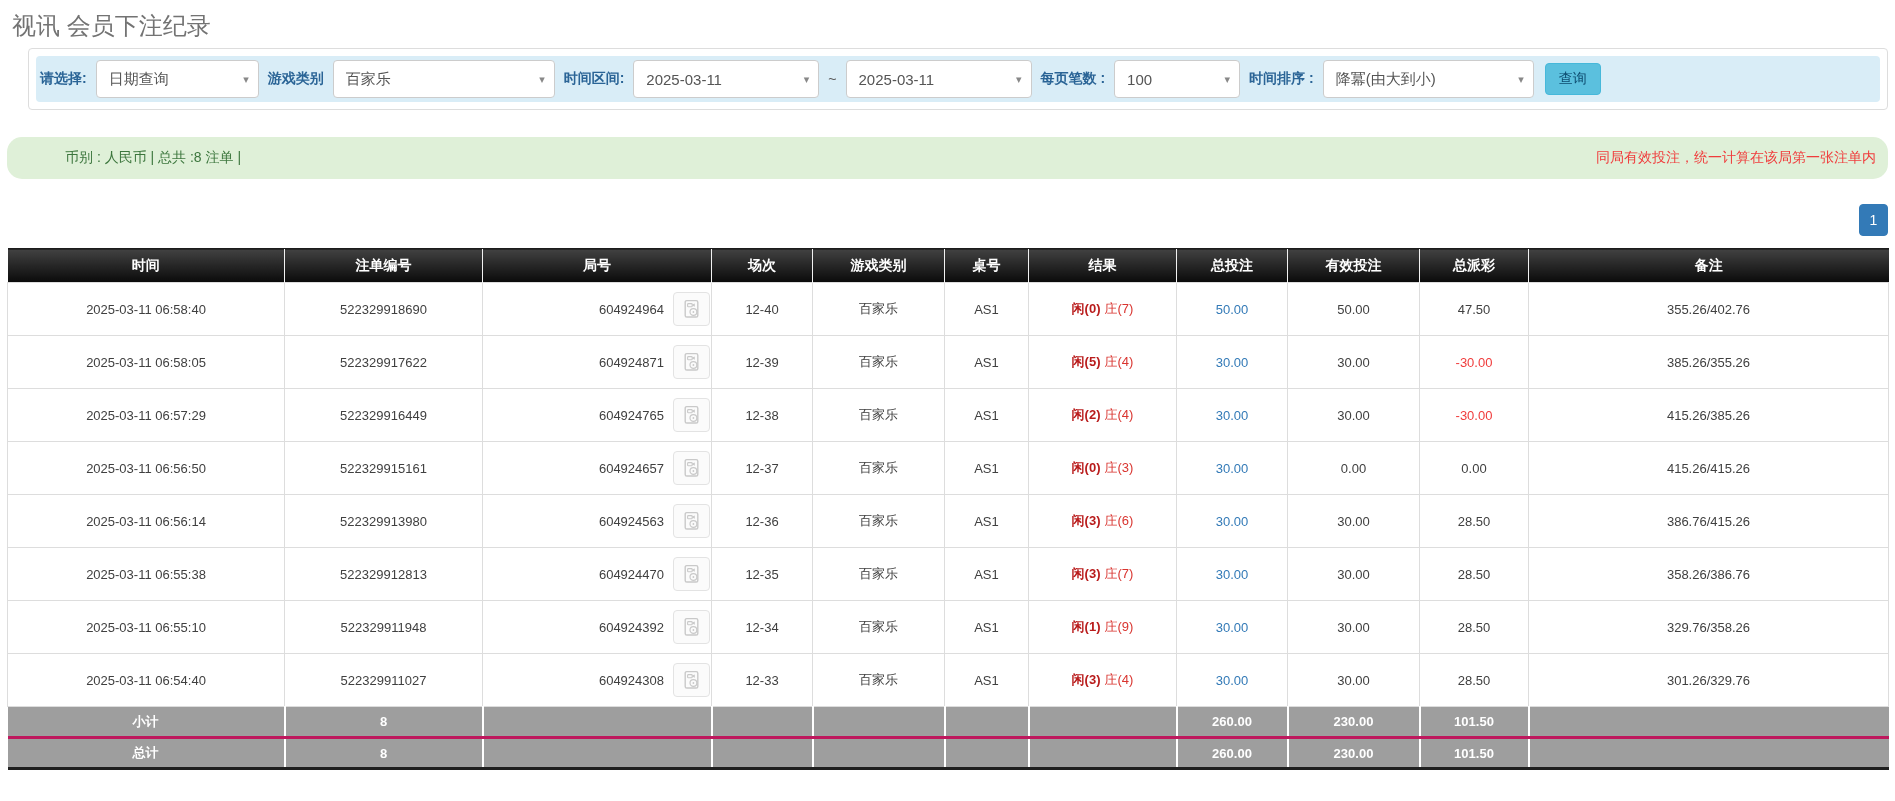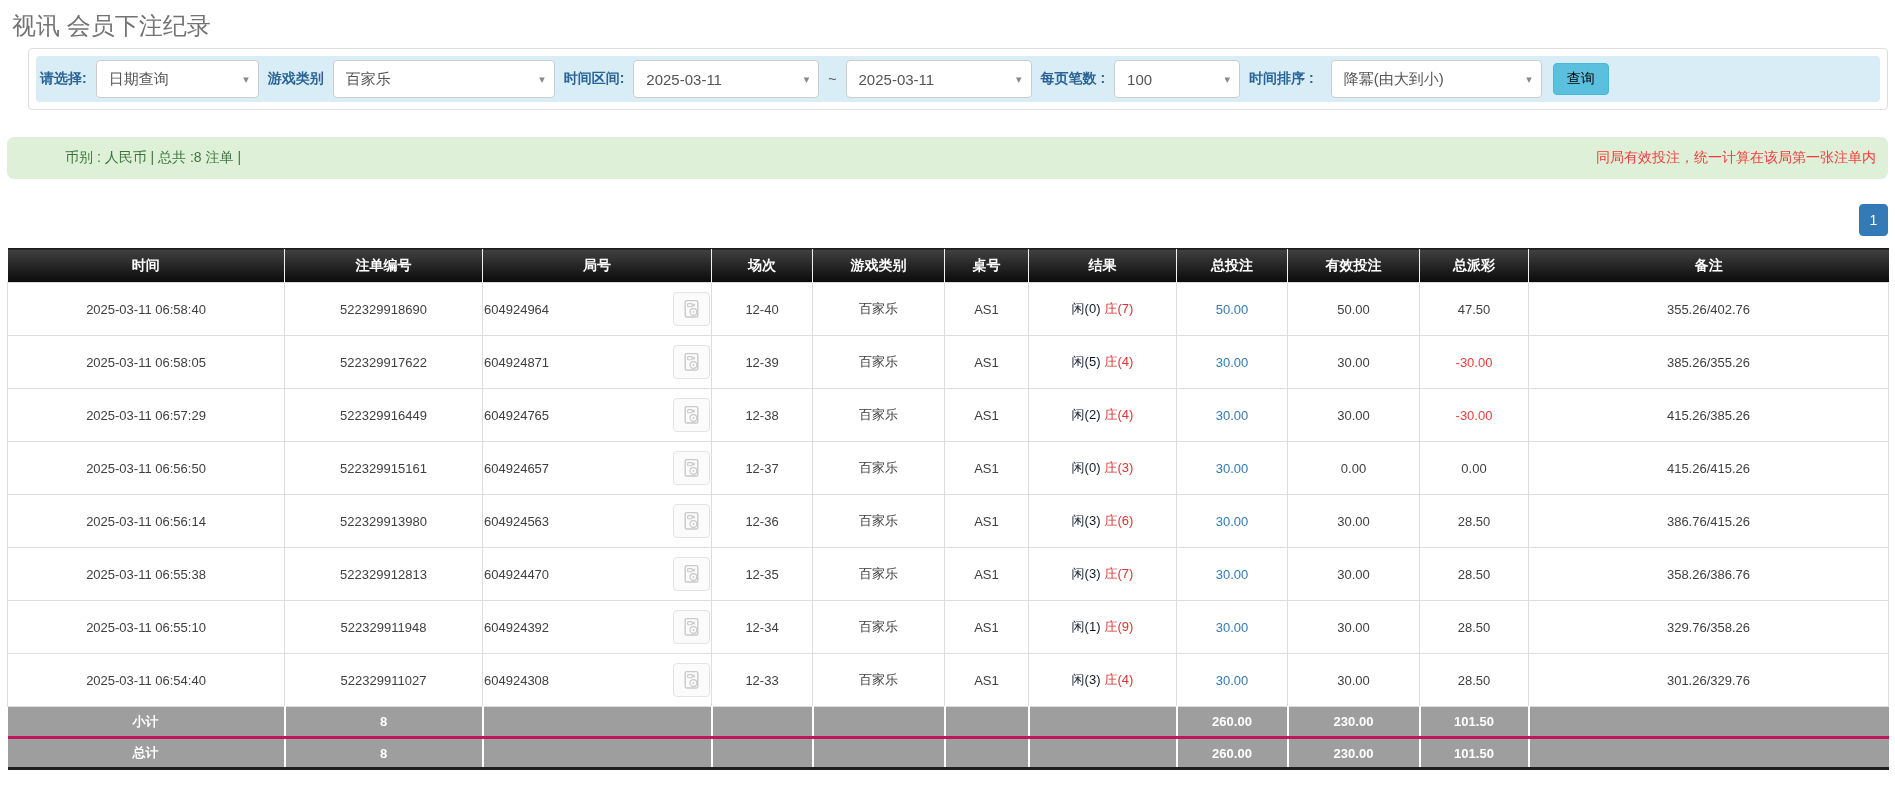--- a/index.html
+++ b/index.html
@@ -29,30 +29,30 @@
   .select {
     background:#fff; border:1px solid #ccc; border-radius:4px; height:38px;
     display:flex; align-items:center; justify-content:space-between;
     padding:0 9px 0 12px; font-size:15px; color:#555; cursor:pointer;
   }
   .caret { color:#888; font-size:11px; margin-left:8px; }
   .w-query { width:163px; }
   .w-game  { width:222px; }
   .w-date  { width:186px; }
   .w-size  { width:126px; }
-  .w-sort  { width:211px;margin-left:8px; }
+  .w-sort  { width:211px; }
   .btn-search {
-    background:#5bc0de; border:1px solid #46b8da; color:#000000;
+    background:#5bc0de; border:1px solid #46b8da; color:#0c4a6e;
     height:32px; padding:0 13px; border-radius:4px; font-size:14px;
     margin-left:2px; cursor:pointer; font-family:inherit;
   }
 
   
   .summary-bar {
-    margin-top:27px; background:#dff0d8; border-radius:7px; height:42px;
+    margin-top:27px; background:#dff0d8; border-radius:15px; height:42px;
     display:flex; align-items:center; justify-content:space-between;
     padding:0 12px 0 58px; font-size:14px;
   }
   .summary-info { color:#3c763d; }
   .summary-notice { color:#f03c3c; }
 
   
   .pager { display:flex; justify-content:flex-end; margin-top:25px; }
   .page-btn {
     width:29px; height:32px; background:#337ab7; border:1px solid #337ab7;
@@ -68,27 +68,27 @@
   thead th {
     background:linear-gradient(#414141,#0a0a0a); color:#fff;
     font-size:14px; font-weight:bold; height:34px;
     border-left:1px solid #f2f2f2; border-top:1px solid #1c1c1c;text-align:center;
   }
   thead th:first-child { border-left:none; }
   tbody td {
     height:53px; border:1px solid #ddd; font-size:13px; color:#404040;
     text-align:center; background:#fff; overflow:hidden;
   }
-  .round-wrap { display:flex; align-items:center; justify-content:space-between; gap:9px; }
+  .round-wrap { display:flex; align-items:center; justify-content:flex-end; gap:9px; }
   .video-btn {
     width:37px; height:34px; background:#fbfbfb; border:1px solid #e3e3e3;
     border-radius:4px; display:inline-flex; align-items:center; justify-content:center;
     cursor:pointer; padding:0;
   }
-  .res-player { color:#0f172a; }
+  .res-player { color:#b91c1c;font-weight:bold; }
   .res-banker { color:#d9342f; margin-left:4px; }
   .bet-link { color:#337ab7; text-decoration:none; cursor:pointer; }
   .neg { color:#f03c3c; }
   tfoot td {
     background:#9e9e9e; color:#fff; height:31px; font-size:13px; font-weight:bold;
     text-align:center; border-left:2px solid #fff;
   }
   tfoot td:first-child { border-left:none;text-align:center; }
   tfoot tr.total-row td { border-top:3px solid #be185d; }
 </style>

